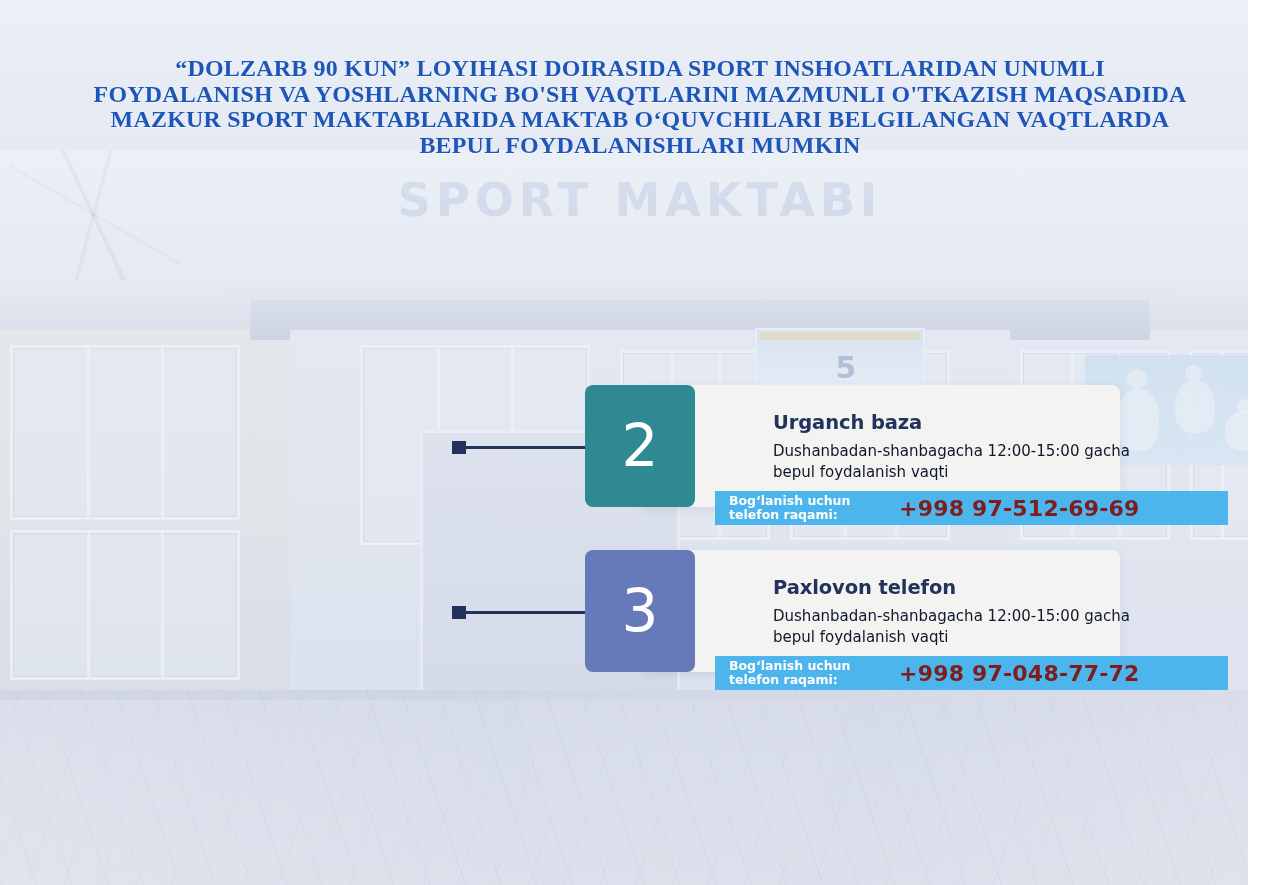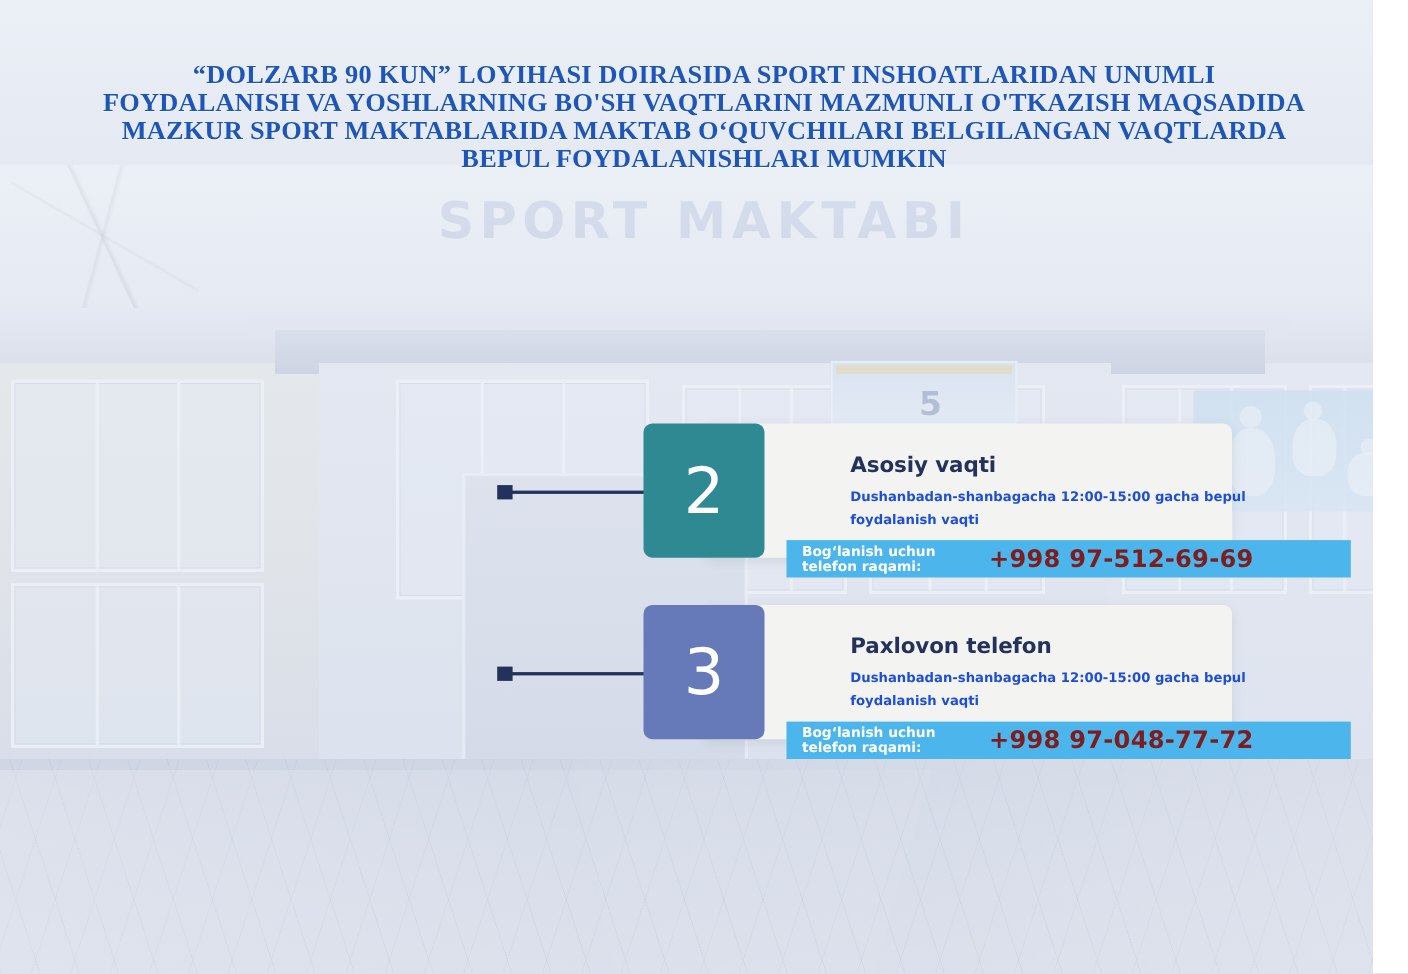--- a/index.html
+++ b/index.html
@@ -291,24 +291,24 @@
     font-weight: 700;
     font-size: 19.5px;
     color: #22325c;
     letter-spacing: -.1px;
   }
   .card-desc {
     position: absolute;
     left: 133px; top: 56px;
     width: 370px;
     font-family: "DejaVu Sans", sans-serif;
-    font-weight: 700;
-    font-size: 12px;
+    font-weight: 400;
+    font-size: 15px;
     line-height: 21px;
-    color: #1d4ed8;
+    color: #0f172a;
   }
 
   
   .phone-bar {
     position: absolute;
     left: 130px; top: 106px;
     width: 513px; height: 34px;
     background: #4cb5ec;
     display: flex;
     align-items: center;
@@ -392,21 +392,21 @@
     <div class="conn-line"></div>
   </div>
   <div class="connector" id="conn-2">
     <div class="conn-sq"></div>
     <div class="conn-line"></div>
   </div>
 
 
   <div class="card" id="card-1">
     <div class="card-body">
-      <div class="card-title">Asosiy vaqti</div>
+      <div class="card-title">Urganch baza</div>
       <div class="card-desc">Dushanbadan-shanbagacha 12:00-15:00 gacha bepul foydalanish vaqti</div>
     </div>
     <div class="card-num">2</div>
     <div class="phone-bar">
       <div class="phone-label">
         <span>Bog‘lanish uchun</span><br>
         <span>telefon raqami:</span>
       </div>
       <div class="phone-number">+998 97-512-69-69</div>
     </div>

